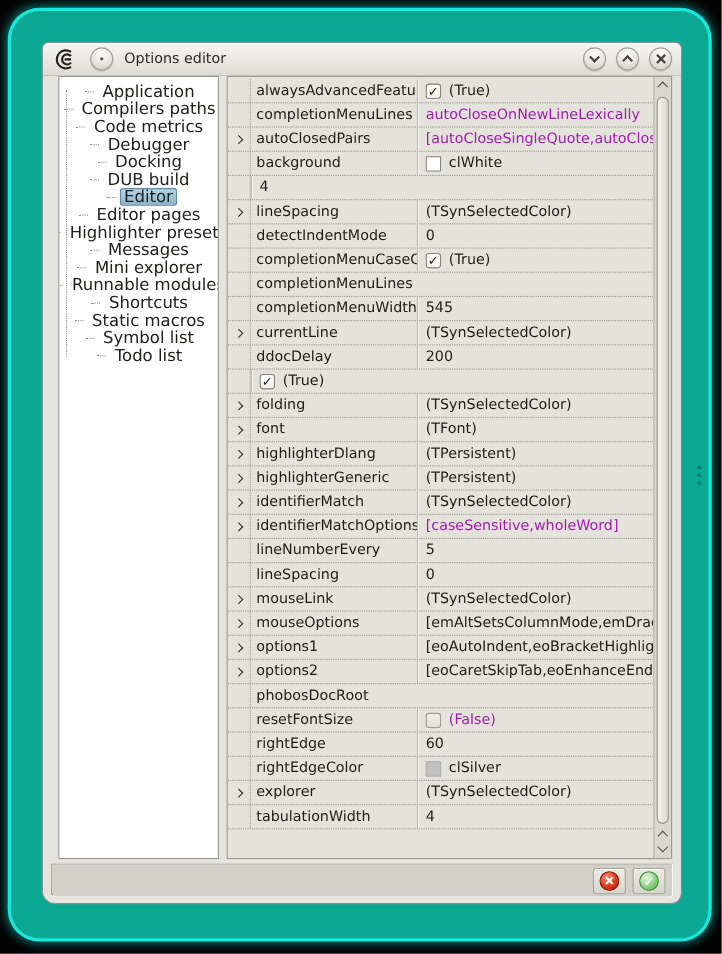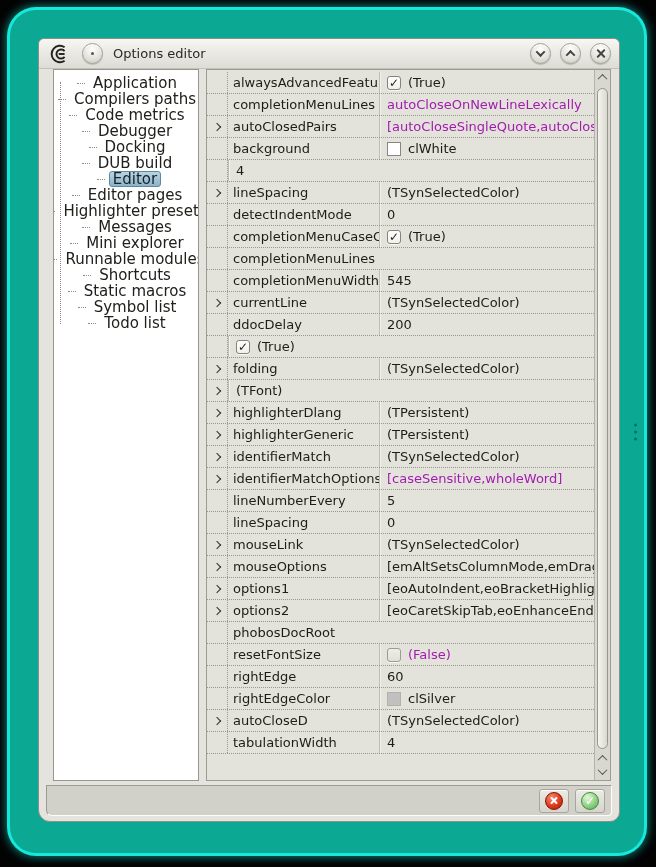--- a/index.html
+++ b/index.html
@@ -364,20 +364,21 @@
           </div>
           <div class="cell-name">folding</div>
           <div class="cell-value">
             <span>(TSynSelectedColor)</span>
           </div>
         </div>
         <div class="grid-row">
           <div class="cell-gutter">
             <span class="expander"></span>
           </div>
+          <div class="cell-name">font</div>
           <div class="cell-value">
             <span>(TFont)</span>
           </div>
         </div>
         <div class="grid-row">
           <div class="cell-gutter">
             <span class="expander"></span>
           </div>
           <div class="cell-name">highlighterDlang</div>
           <div class="cell-value">
@@ -485,21 +486,21 @@
           <div class="cell-name">rightEdgeColor</div>
           <div class="cell-value">
             <span class="swatch" style="background: rgb(192, 192, 192); border-color: rgb(178, 177, 170);"></span>
             <span>clSilver</span>
           </div>
         </div>
         <div class="grid-row">
           <div class="cell-gutter">
             <span class="expander"></span>
           </div>
-          <div class="cell-name">autoCloseD</div>
+          <div class="cell-name">explorer</div>
           <div class="cell-value">
             <span>(TSynSelectedColor)</span>
           </div>
         </div>
         <div class="grid-row">
           <div class="cell-gutter"></div>
           <div class="cell-name">tabulationWidth</div>
           <div class="cell-value">
             <span>4</span>
           </div>

